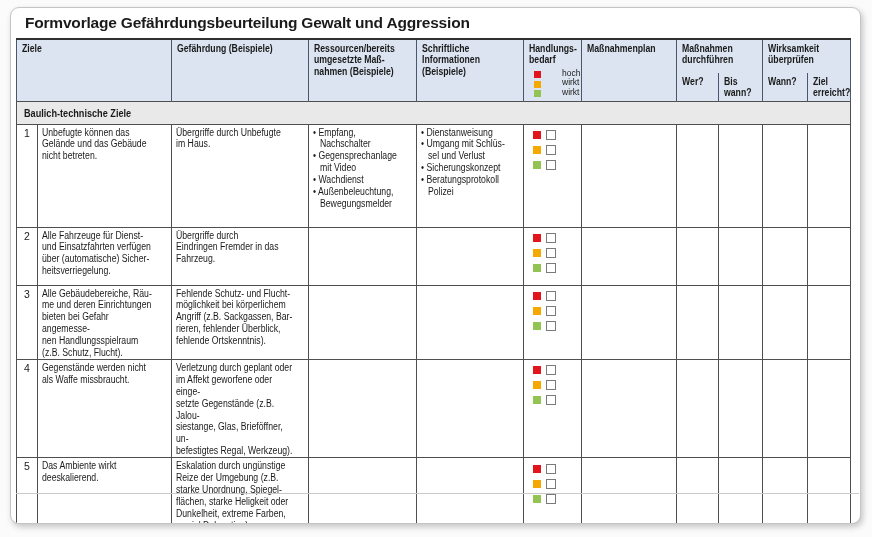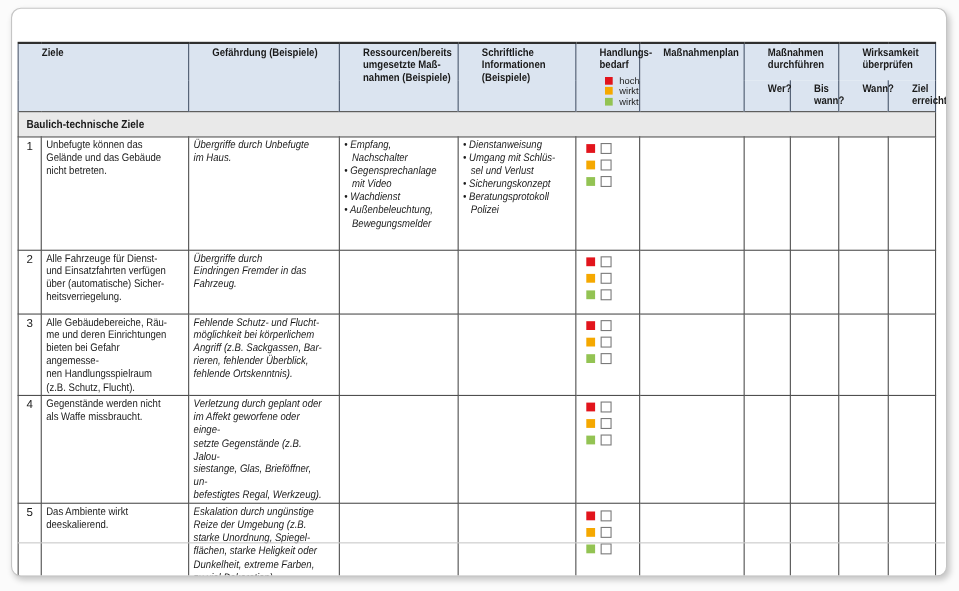--- a/index.html
+++ b/index.html
@@ -7,49 +7,50 @@
   .card{position:absolute;left:10px;top:7px;width:849px;height:515px;background:#fff;
     border:1px solid #c5c5c5;border-radius:9px;box-shadow:2px 3px 6px rgba(0,0,0,.22);overflow:hidden;}
   .title{position:absolute;left:14px;top:6px;margin:0;font-size:15.5px;font-weight:bold;
     letter-spacing:-.2px;white-space:nowrap;}
   table{position:absolute;left:5px;top:30px;width:834px;border-collapse:collapse;table-layout:fixed;}
   
   .cond{display:block;transform:scaleX(.87);transform-origin:0 0;width:114.9%;}
   .pre{white-space:pre-line;}
   
   th{background:#dbe4f0;border:1px solid #49566b;border-top:0;border-bottom:0;
-     padding:3px 2px 0 21px;text-align:left;vertical-align:top;
+     padding:3px 2px 0 5px;text-align:left;vertical-align:top;
      font-size:10px;line-height:11.3px;font-weight:bold;}
   tr.h1 th{border-top:2px solid #2f2f2f;}
   .legend{margin-top:3px;}
-  .lg{display:flex;align-items:center;gap:6px;margin:0 0 0 5px;}
+  .lg{display:flex;align-items:flex-end;gap:21px;margin:0 0 0 5px;}
   .lg .sq{width:7px;height:7px;flex:none;}
   .lg .lab{font-size:8.5px;line-height:9.5px;font-weight:normal;}
   
   tr.sec td{background:#e9e9e9;border:1px solid #4f4f4f;font-weight:bold;font-size:10.5px;
     padding:4px 2px 2px 7px;vertical-align:middle;}
   
   tbody td{border:1px solid #4f4f4f;vertical-align:top;padding:2px 12px 0 4px;
     font-size:10px;line-height:11.9px;background:#fff;}
   td.nr{text-align:center;padding:3px 0 0 0;font-size:10.5px;}
-  td.it{font-style:italic;}
+  td.it{}
   ul.blist{margin:0;padding:0;list-style:none;}
   ul.blist li{white-space:pre-line;padding-left:8px;text-indent:-8px;}
   ul.blist li::before{content:"• ";}
   
   .hbwrap{display:flex;flex-direction:column;gap:6px;padding:4px 0 0 5px;}
   .pair{display:flex;align-items:center;gap:5px;height:9px;}
   .sw{width:8px;height:8px;flex:none;}
   .cb{width:8px;height:8px;border:1px solid #7a7a7a;background:#fff;flex:none;cursor:pointer;}
   .rule{position:absolute;left:5px;top:485px;width:843px;border-top:1px solid #c9c9c9;}
 </style>
 </head>
 <body>
 
 <div class="card">
+  <h1 class="title">Formvorlage Gefährdungsbeurteilung Gewalt und Aggression</h1>
 
   <table>
     <colgroup>
       <col style="width:21px">
         <col style="width:134px">
         <col style="width:137px">
       <col style="width:108px">
         <col style="width:107px">
         <col style="width:58px">
       <col style="width:95px">

